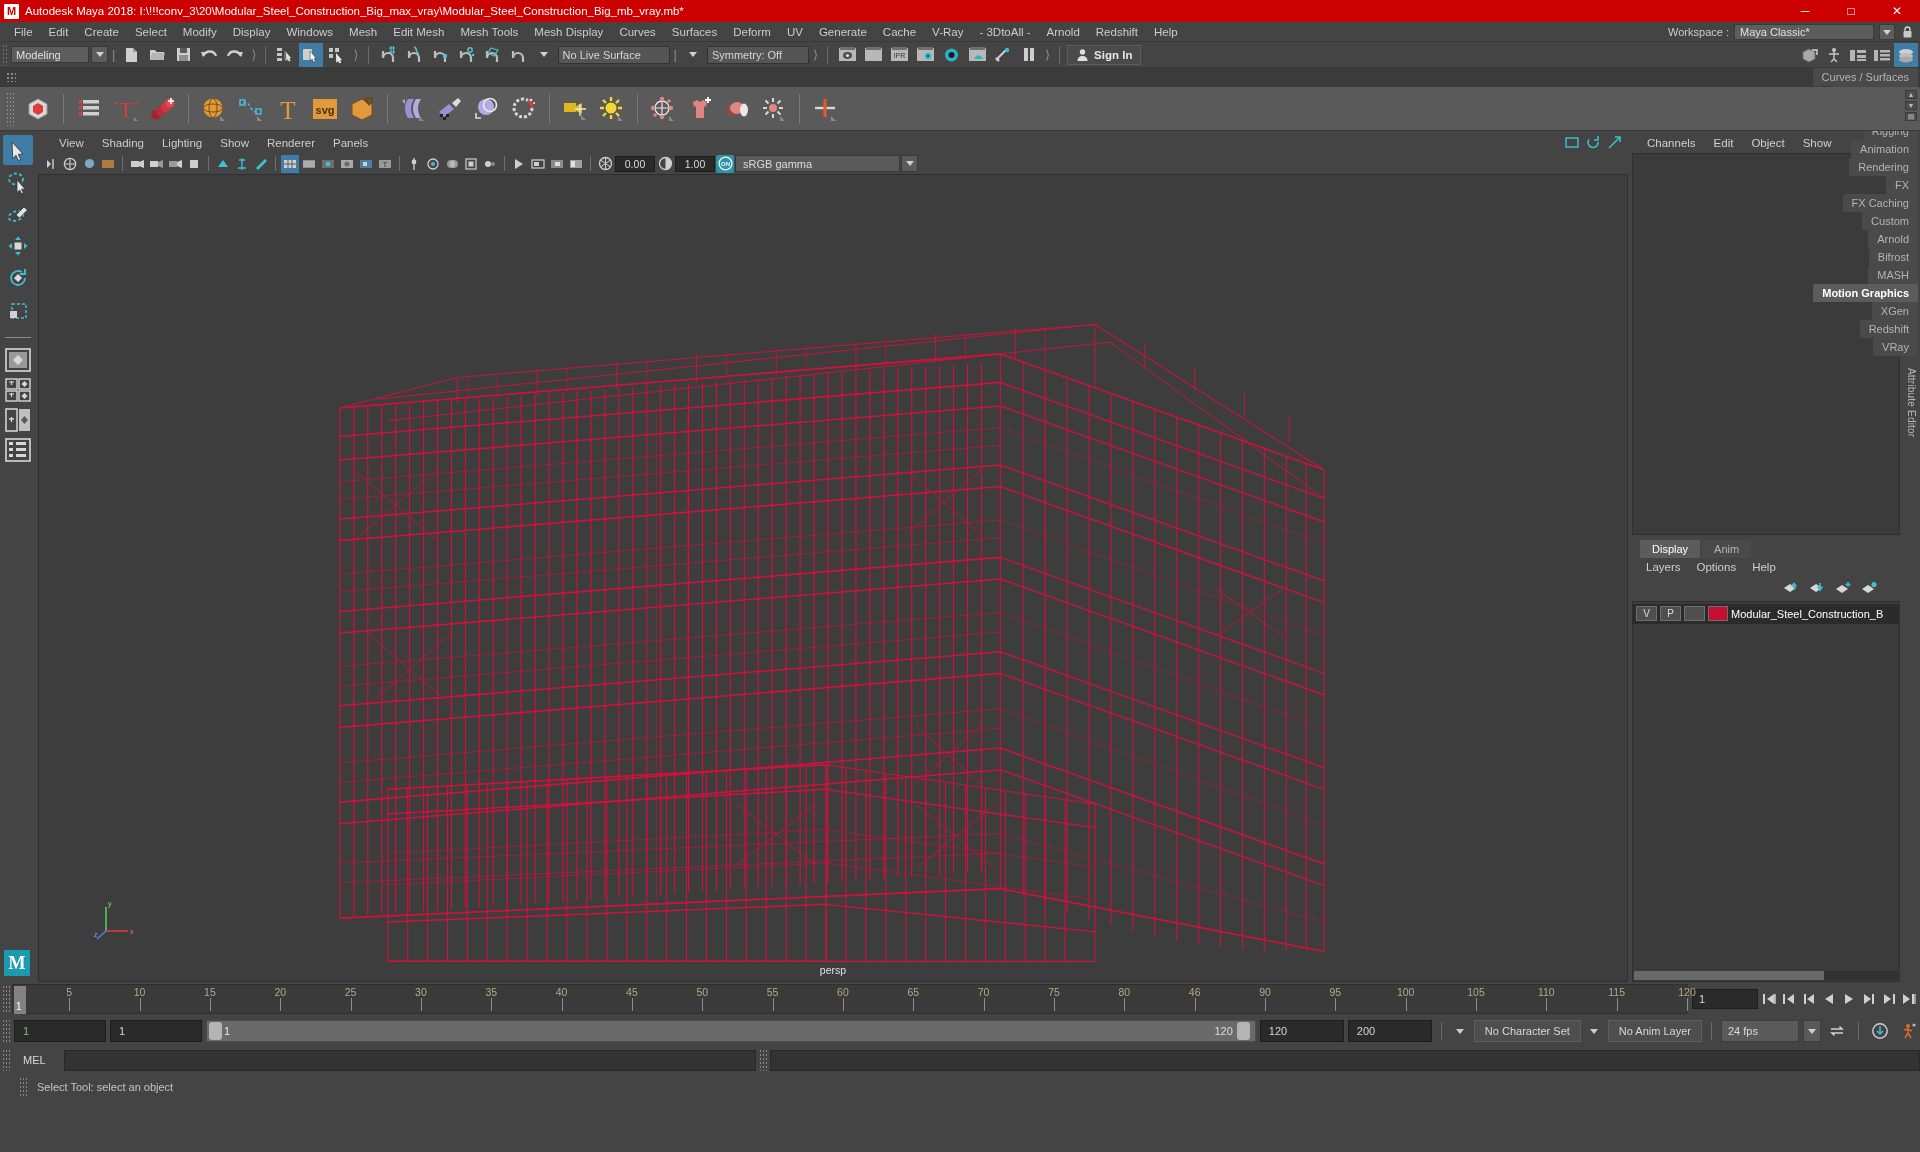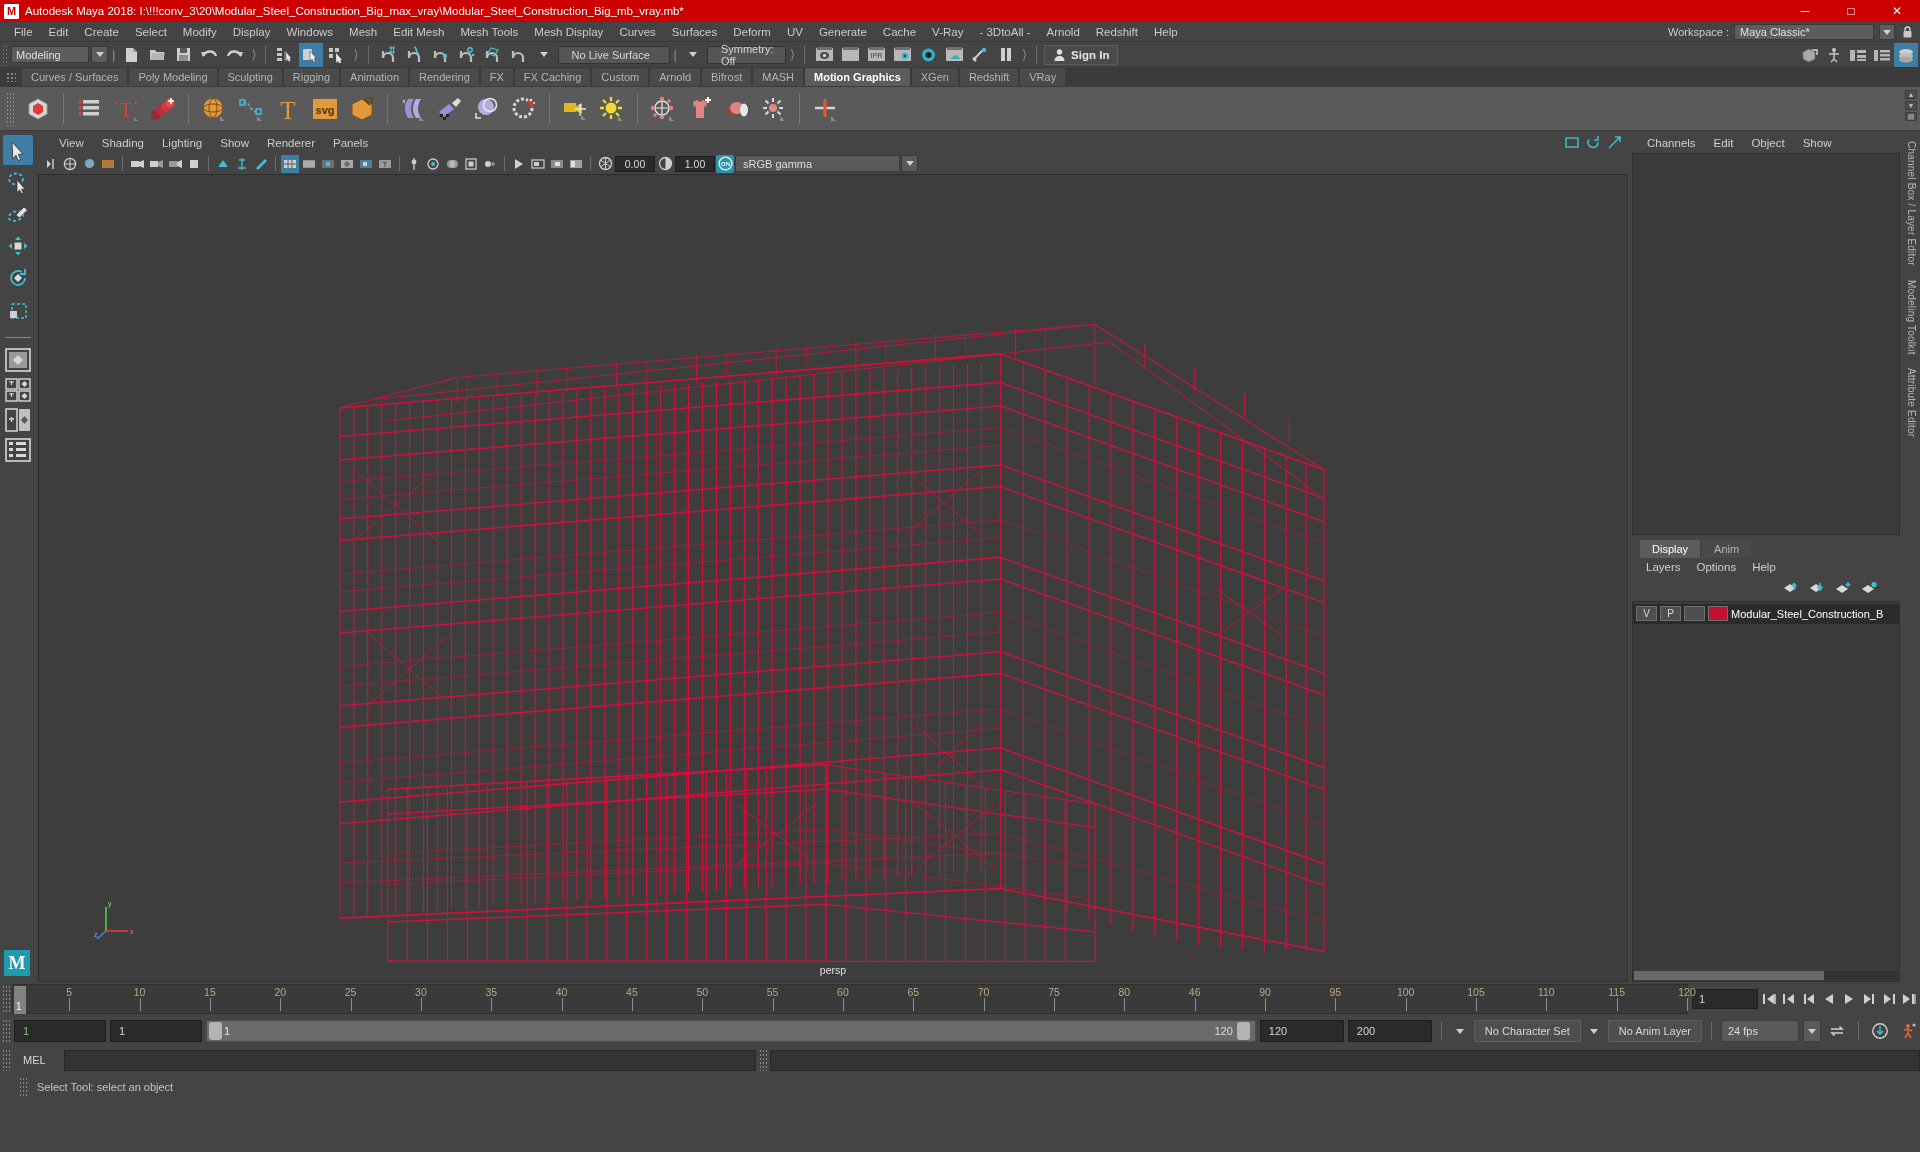--- a/index.html
+++ b/index.html
@@ -55,30 +55,30 @@
     font-size: 11px; color: #e0e0e0; padding-left: 4px; display: flex; align-items: center;
   }
   .mode-arrow { width: 17px; height: 17px; background: #5d5d5d; border: 1px solid #393939;
                 display: flex; align-items: center; justify-content: center; }
   .sep-v { width: 1px; height: 18px; background: #6b6b6b; margin: 0 5px; }
   .tbtn { width: 24px; height: 24px; display: flex; align-items: center;
           justify-content: center; }
   .tbtn.on { background: #3f7ca6; }
   .brk { color: #8a8a8a; font-size: 13px; padding: 0 2px; }
   .field-ro { height: 18px; background: #555555; border: 1px solid #333; color: #d5d5d5;
-    font-size: 11px; display: flex; align-items: center; padding: 0 13px; }
+    font-size: 11px; display: flex; align-items: center; padding: 0 4px; }
   .tri-dn { width:0;height:0;border-left:4px solid transparent;border-right:4px solid transparent;
             border-top:5px solid #cfcfcf; }
   .signin { display: flex; align-items: center; gap: 5px; height: 20px;
             border: 1px solid #5c5c5c; padding: 0 8px; background:#4a4a4a; }
   .signin span { font-size: 11.5px; color: #e6e6e6; font-weight: bold; }
   .sl-right { position:absolute; right:2px; top:0; height:26px; display:flex; align-items:center; }
   
-  .shelf-tabs { height: 19px; background: #3b3b3b; display: flex; 
-                padding-left: 22px; position: relative; }
+  .shelf-tabs { height: 19px; background: #3b3b3b; display: flex; align-items: flex-end;
+                padding-left: 22px; position: relative; flex-direction: column; }
   .shelf-tabs .grip2 { position:absolute; left:6px; top:4px; width:10px; height:10px;
     background-image: radial-gradient(circle, #888 0.8px, transparent 0.9px);
     background-size: 4px 4px; }
   .stab { font-size: 11px; color: #b4b4b4; padding: 0 9px; height: 18px; line-height: 18px;
           background: #4a4a4a; margin-right: 2px; border-top-left-radius: 2px;
           border-top-right-radius: 2px; white-space: nowrap; }
   .stab.active { background: #5c5c5c; color: #ffffff; font-weight: bold; }
   .shelf-icons { height: 44px; background: #5a5a5a; display: flex; align-items: center;
                  padding-left: 6px; gap: 3px; position: relative; border-bottom:1px solid #3a3a3a;}
   .shelf-icons .lgrip { width: 8px; height: 34px;
@@ -380,21 +380,21 @@
     </div>
   <div class="tbtn">
       <div class="tri-dn"></div>
     </div>
 
   <div class="field-ro" style="width:112px">No Live Surface</div>
   <div class="brk">|</div>
   <div class="tbtn">
       <div class="tri-dn"></div>
     </div>
-  <div class="field-ro" style="width:79px">Symmetry: Off</div>
+  <div class="field-ro" style="width:102px">Symmetry: Off</div>
   <div class="brk">⟩</div>
   <div class="sep-v"></div>
 
   <div class="tbtn">
     <svg width="19" height="17" viewBox="0 0 19 17">
         <rect x="1" y="2" width="17" height="13" fill="#b8b8b8"></rect>
         <rect x="2" y="1" width="15" height="3" fill="#6f6f6f"></rect>
         <ellipse cx="9.5" cy="9.5" rx="4.5" ry="3.4" fill="#4f4f4f"></ellipse>
         <circle cx="9.5" cy="9.5" r="1.6" fill="#dcdcdc"></circle>
       </svg>

